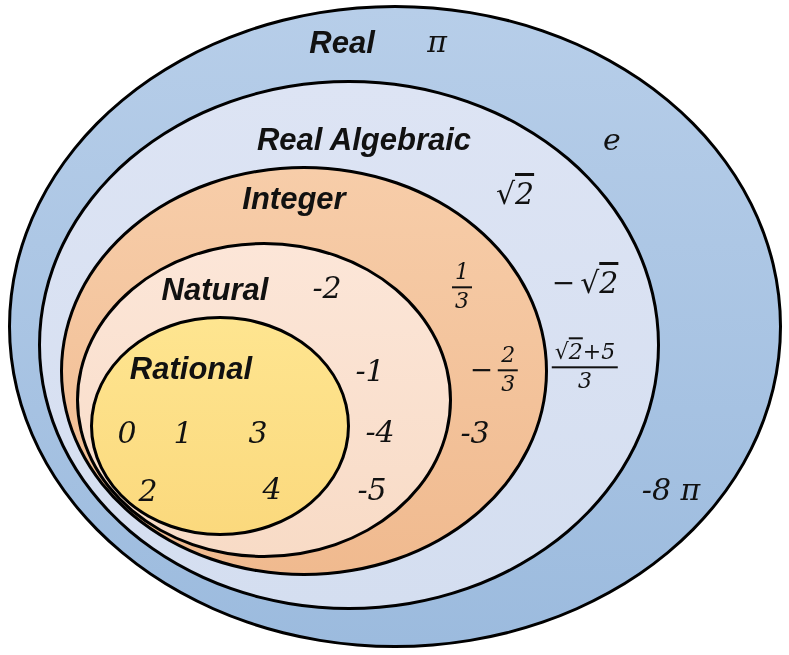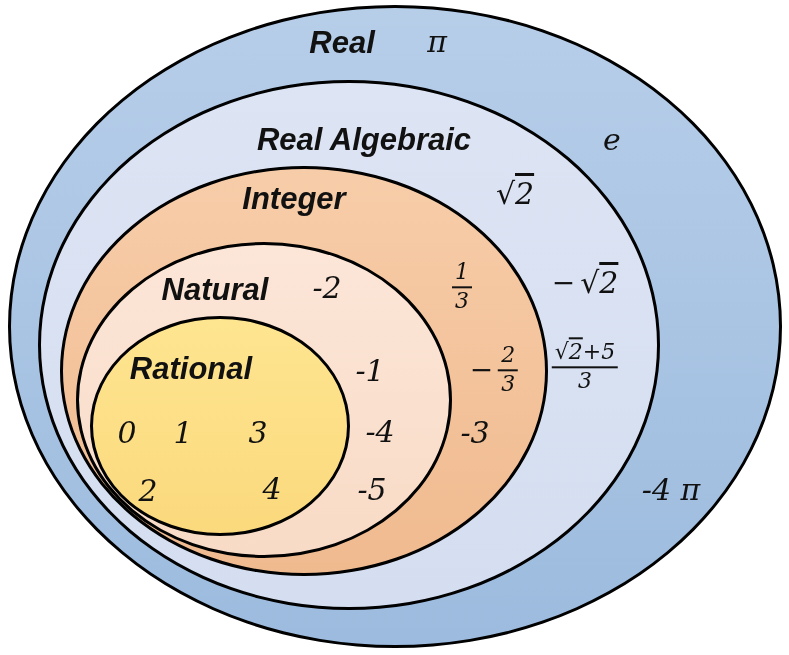--- a/index.html
+++ b/index.html
@@ -66,21 +66,21 @@
   <div class="ellipse" id="e-natural"></div>
 
   <div class="lbl" style="left:342px;top:42px;">Real</div>
   <div class="lbl" style="left:364px;top:139px;">Real Algebraic</div>
   <div class="lbl" style="left:294px;top:198px;">Integer</div>
   <div class="lbl" style="left:215px;top:289px;">Natural</div>
   <div class="lbl" style="left:191px;top:368px;">Rational</div>
 
   <div class="ex" style="left:437px;top:42px;">π</div>
   <div class="ex" style="left:612px;top:140px;">e</div>
-  <div class="ex" style="left:671px;top:490px;">-4 π</div>
+  <div class="ex" style="left:671px;top:490px;">-8 π</div>
 
   <div class="ex" style="left:515px;top:194px;"><span>√</span><span class="rt">2</span></div>
 
   <div class="ex signed" style="left:585px;top:283px;">
       <span class="minus">−</span>
       <span><span>√</span><span class="rt">2</span></span>
     </div>
 
   <div class="ex frac" style="left:585px;top:367px;">
     <span class="num"><span>√</span><span class="rt">2</span><span>+5</span></span>

